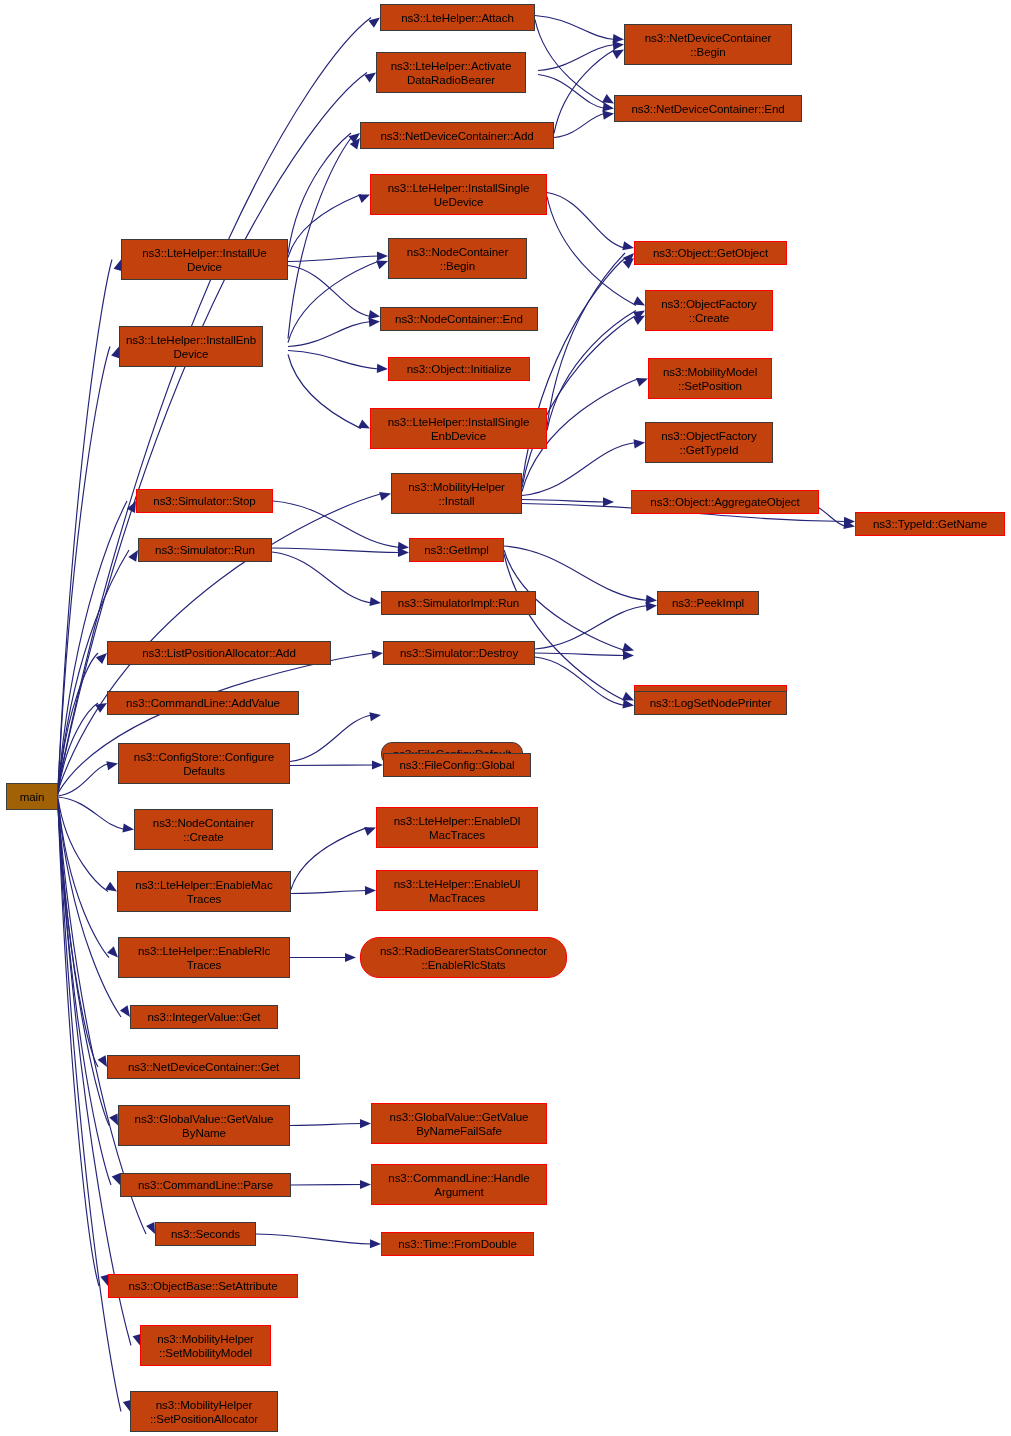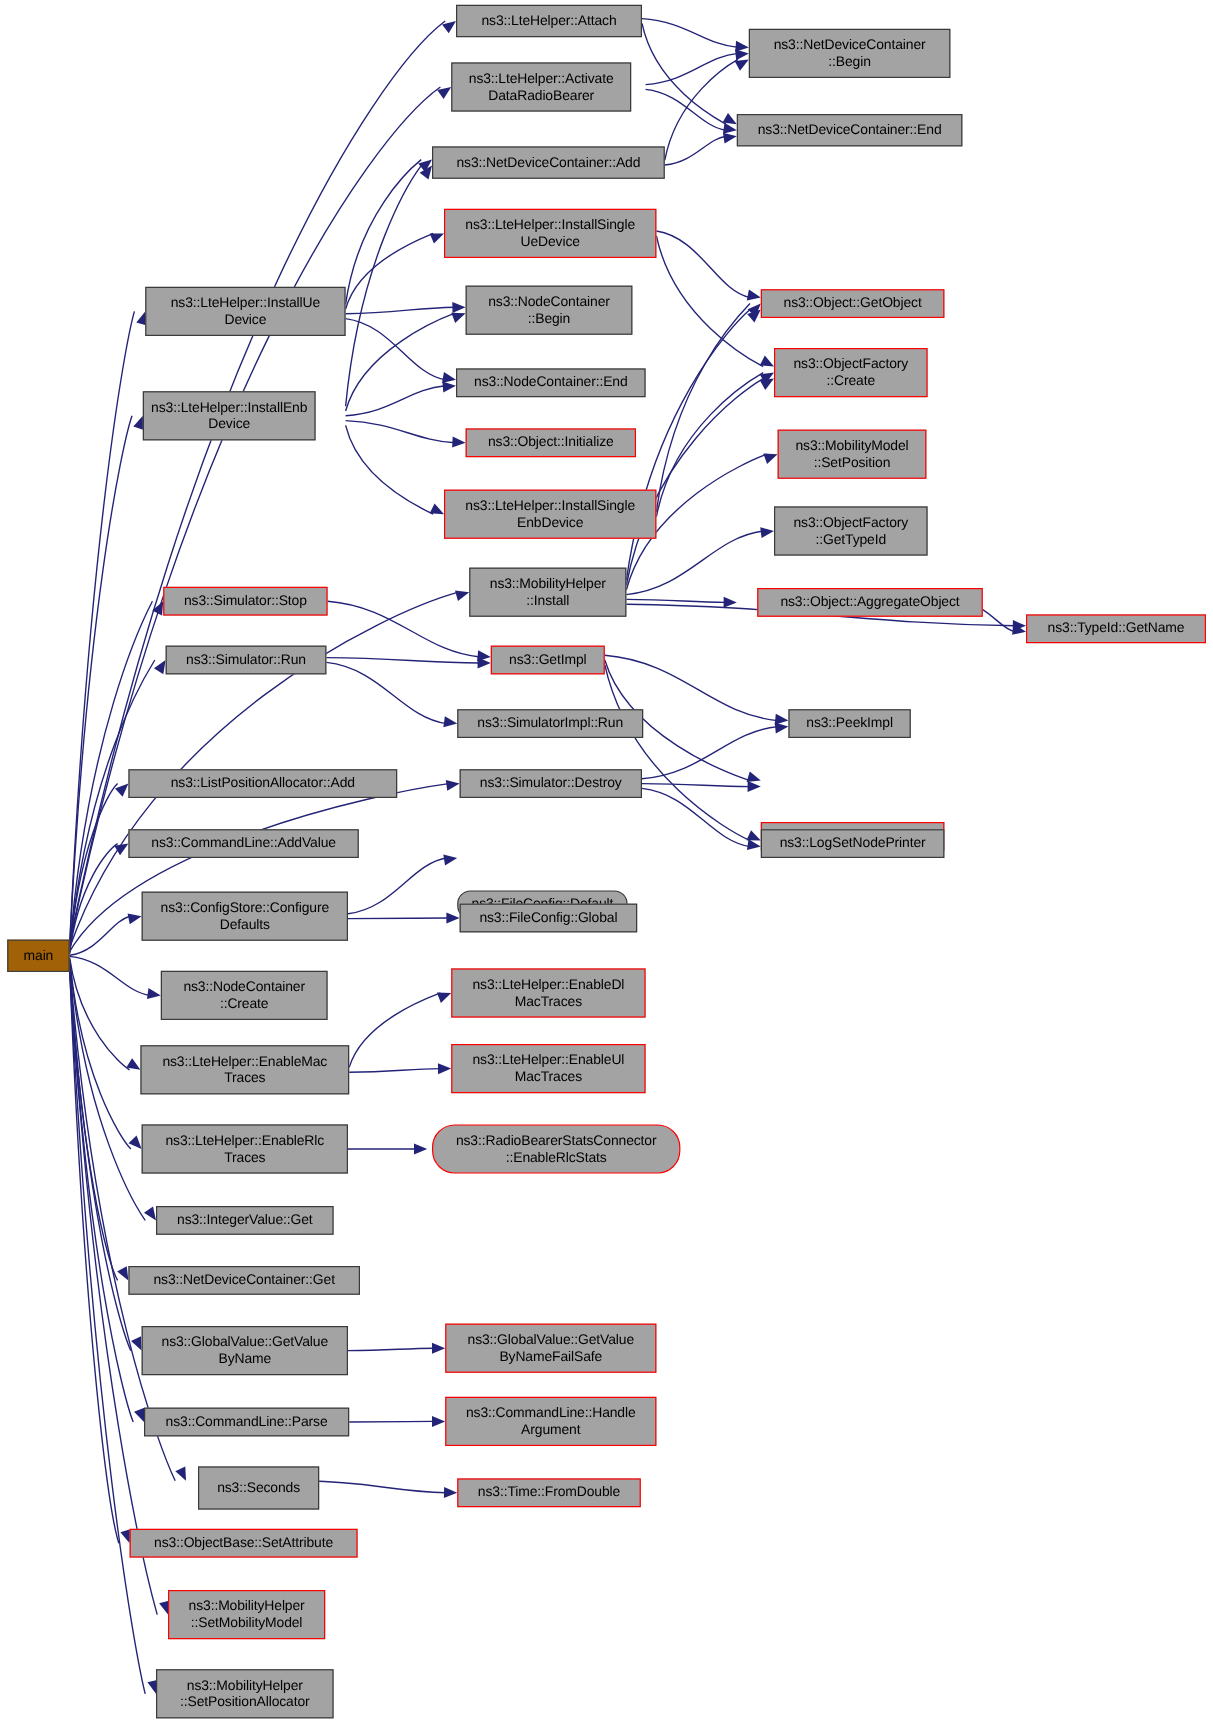--- a/index.html
+++ b/index.html
@@ -9,21 +9,21 @@
   .node{
     position:absolute;
     box-sizing:border-box;
     display:flex;
     align-items:center;
     justify-content:center;
     text-align:center;
     font-size:11.6px;
     line-height:13.4px;
     color:#000;
-    background:#a3a3a3;
+    background:#c2410c;
     border:1px solid #3a3a3a;
     letter-spacing:-0.1px;
     white-space:pre-line;
     padding:0 2px;
   }
   .node.red{border:1px solid #ff0000;}
   .node.root{background:#a16207;border:1px solid #404040;}
   .edge{fill:none;stroke:#232377;stroke-width:1.15px;}
   .arrowhead{fill:#232377;stroke:none;}
 </style>
@@ -223,21 +223,21 @@
 ::EnableRlcStats</div>
       <div class="node" style="left: 130px; top: 1005px; width: 148px; height: 24px;">ns3::IntegerValue::Get</div>
       <div class="node" style="left: 107px; top: 1055px; width: 193px; height: 24px;">ns3::NetDeviceContainer::Get</div>
       <div class="node" style="left: 118px; top: 1105px; width: 172px; height: 41px;">ns3::GlobalValue::GetValue
 ByName</div>
       <div class="node red" style="left: 371px; top: 1103px; width: 176px; height: 41px;">ns3::GlobalValue::GetValue
 ByNameFailSafe</div>
       <div class="node" style="left: 120px; top: 1173px; width: 171px; height: 24px;">ns3::CommandLine::Parse</div>
       <div class="node red" style="left: 371px; top: 1164px; width: 176px; height: 41px;">ns3::CommandLine::Handle
 Argument</div>
-      <div class="node" style="left: 165px; top: 1222px; width: 101px; height: 36px;">ns3::Seconds</div>
+      <div class="node" style="left: 155px; top: 1222px; width: 101px; height: 24px;">ns3::Seconds</div>
       <div class="node red" style="left: 381px; top: 1232px; width: 153px; height: 24px;">ns3::Time::FromDouble</div>
       <div class="node red" style="left: 108px; top: 1274px; width: 190px; height: 24px;">ns3::ObjectBase::SetAttribute</div>
       <div class="node red" style="left: 140px; top: 1325px; width: 131px; height: 41px;">ns3::MobilityHelper
 ::SetMobilityModel</div>
       <div class="node" style="left: 130px; top: 1391px; width: 148px; height: 41px;">ns3::MobilityHelper
 ::SetPositionAllocator</div>
     </div>
 </div>
 
 </body></html>

